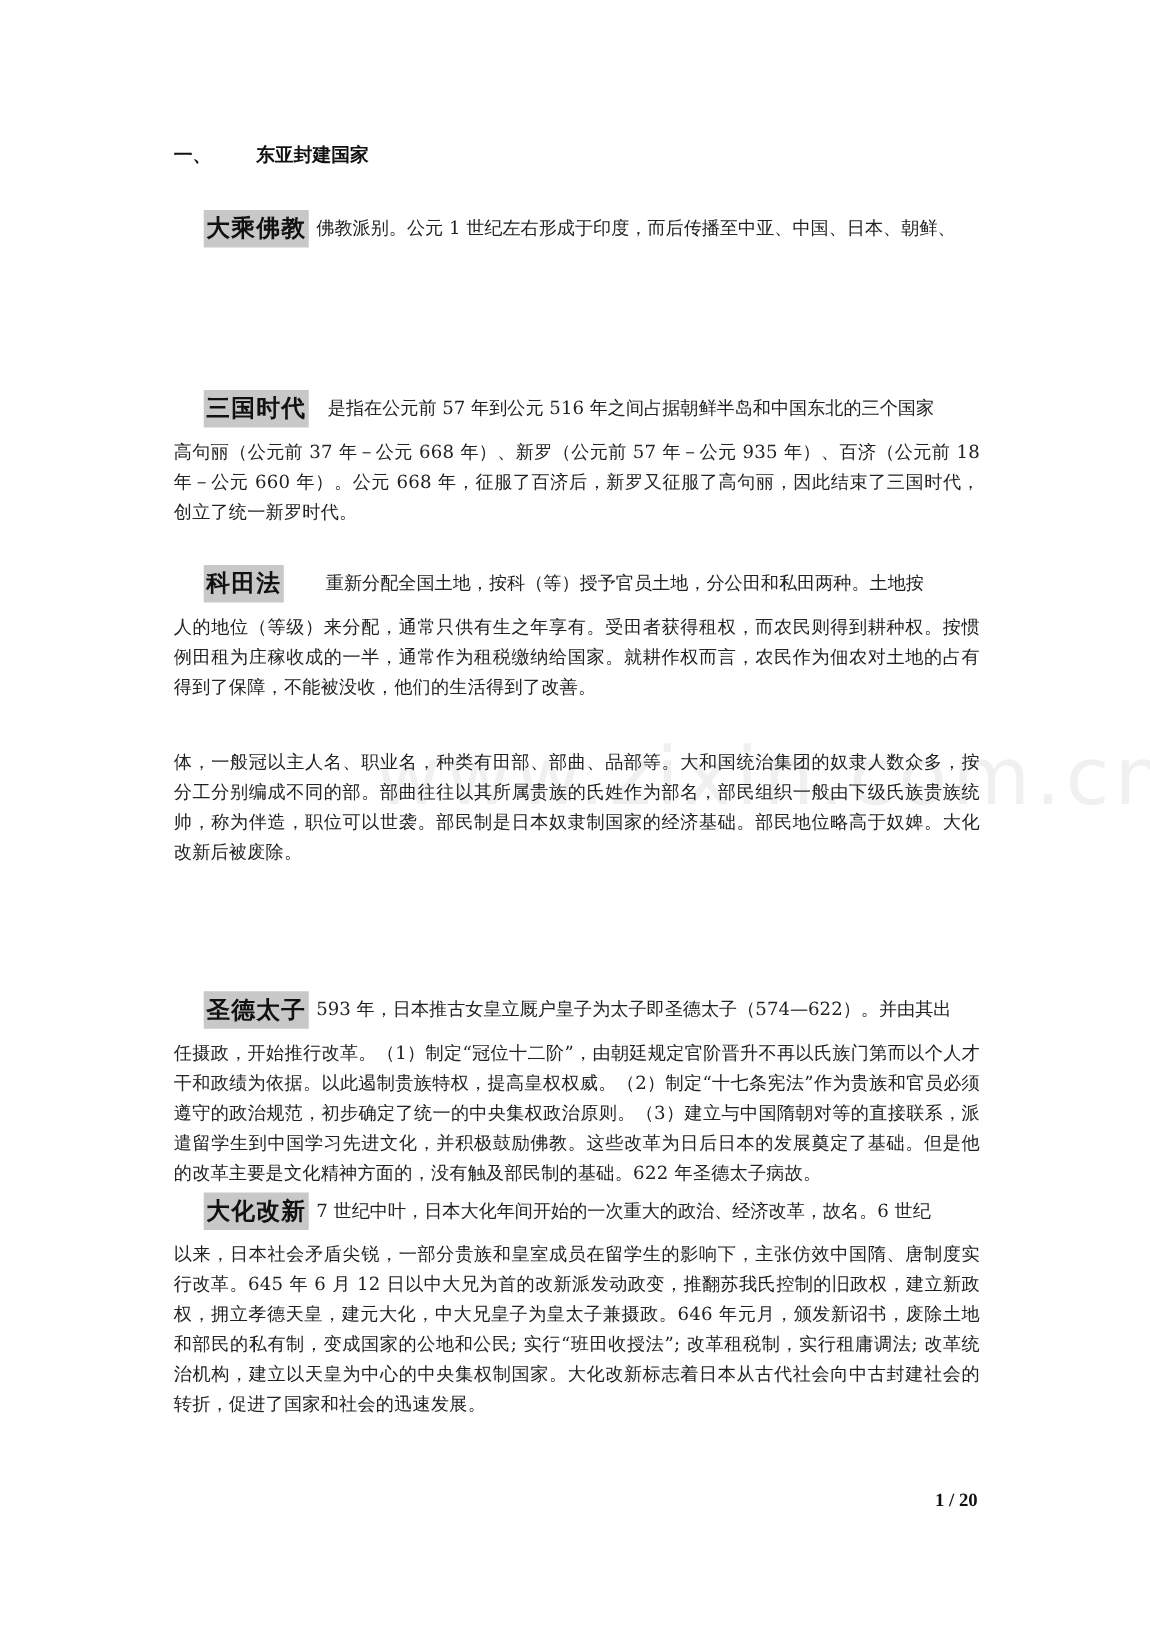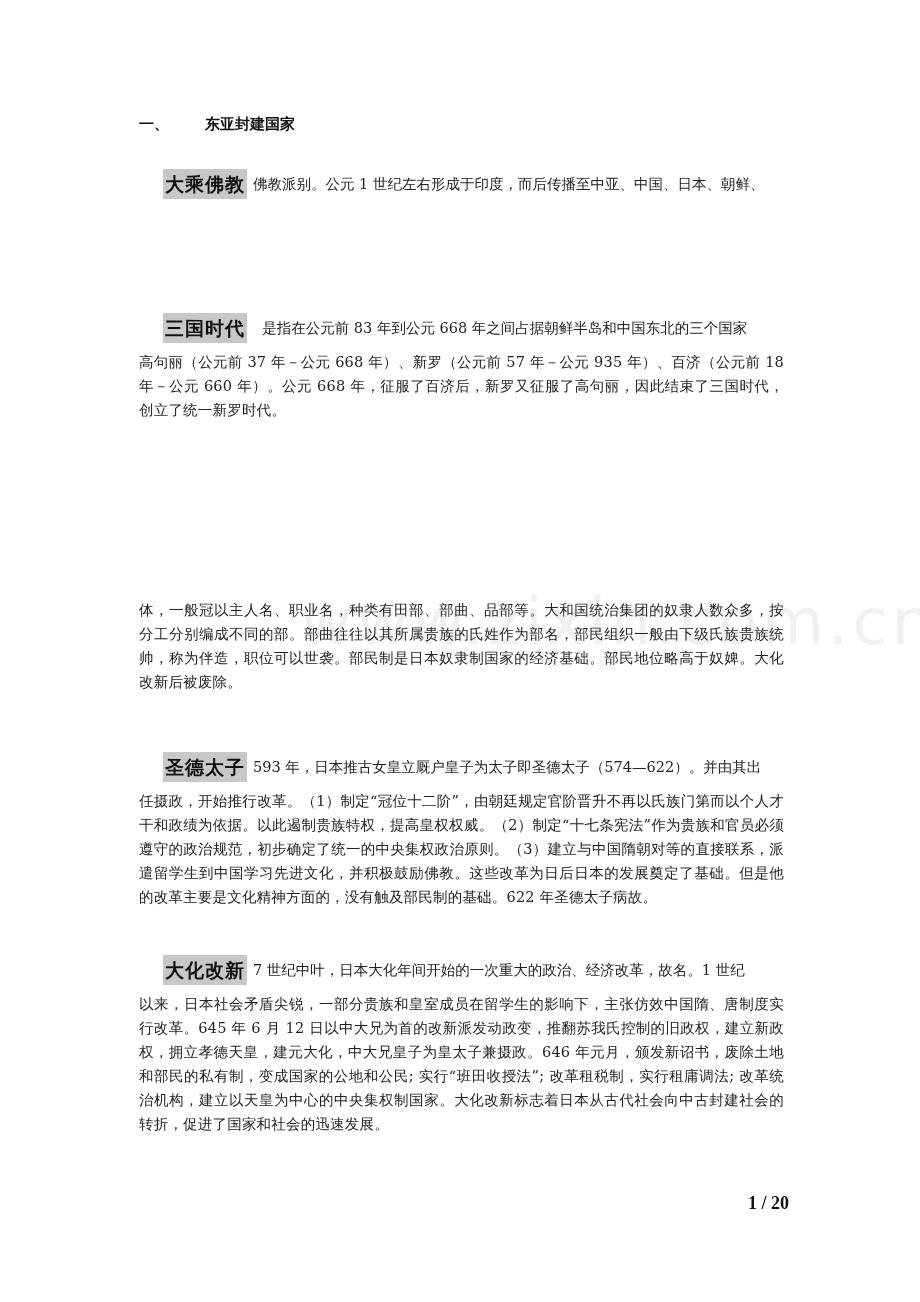--- a/index.html
+++ b/index.html
@@ -12,53 +12,55 @@
   .entry { position: absolute; left: 139px; width: 645px; font-size: 14.5px; line-height: 24px; color: #222; }
   .entry .first { display: block; line-height: 34px; height: 34px; white-space: nowrap; padding-left: 24px; }
   .term { display: inline-block; background: #c8c8c8; font-family: "DejaVu Sans", "Liberation Sans", sans-serif;
           font-weight: bold; font-size: 19px; color: #111; padding: 2px 2px; line-height: 26px; letter-spacing: 1px;
           margin-right: 6px; vertical-align: middle; }
   .lead { vertical-align: middle; }
   .body { display: block; margin-top: 6px; text-align: justify; letter-spacing: 0.2px; }
   .watermark { position: absolute; left: 300px; top: 585px; font-family: "DejaVu Sans", sans-serif;
                font-size: 64px; color: rgba(0,0,0,0.06); letter-spacing: 4px; pointer-events: none; }
   .pagenum { position: absolute; left: 748px; top: 1193px; font-family: "Liberation Serif", serif;
-             font-weight: bold; font-size: 18px; color: #111; }
+             font-weight: bold; font-size: 15px; color: #111; }
 </style>
 </head>
 <body>
 
 <div class="page">
 
   <div class="heading">
     <span class="num">一、</span><span>东亚封建国家</span>
   </div>
 
   <div class="watermark">www.zixin.com.cn</div>
 
   <div class="entry" style="top:166px;">
     <span class="first"><span class="term">大乘佛教</span><span class="lead">佛教派别。公元 1 世纪左右形成于印度，而后传播至中亚、中国、日本、朝鲜、</span></span>
   </div>
 
   <div class="entry" style="top:310px;">
-    <span class="first"><span class="term">三国时代</span><span class="lead" style="white-space:pre">  是指在公元前 83 年到公元 668 年之间占据朝鲜半岛和中国东北的三个国家</span></span>
+    <span class="first"><span class="term">三国时代</span><span class="lead" style="white-space:pre">  是指在公元前 57 年到公元 516 年之间占据朝鲜半岛和中国东北的三个国家</span></span>
     <span class="body">高句丽（公元前 37 年－公元 668 年）、新罗（公元前 57 年－公元 935 年）、百济（公元前 18 年－公元 660 年）。公元 668 年，征服了百济后，新罗又征服了高句丽，因此结束了三国时代，创立了统一新罗时代。</span>
   </div>
 
   <div class="entry" style="top:450px;">
+    <span class="first"><span class="term">科田法</span><span class="lead" style="white-space:pre">      重新分配全国土地，按科（等）授予官员土地，分公田和私田两种。土地按</span></span>
+    <span class="body">人的地位（等级）来分配，通常只供有生之年享有。受田者获得租权，而农民则得到耕种权。按惯例田租为庄稼收成的一半，通常作为租税缴纳给国家。就耕作权而言，农民作为佃农对土地的占有得到了保障，不能被没收，他们的生活得到了改善。</span>
   </div>
 
   <div class="entry" style="top:592px;">
     <span class="body">体，一般冠以主人名、职业名，种类有田部、部曲、品部等。大和国统治集团的奴隶人数众多，按分工分别编成不同的部。部曲往往以其所属贵族的氏姓作为部名，部民组织一般由下级氏族贵族统帅，称为伴造，职位可以世袭。部民制是日本奴隶制国家的经济基础。部民地位略高于奴婢。大化改新后被废除。</span>
   </div>
 
-  <div class="entry" style="top:749px;">
+  <div class="entry" style="top:791px;">
     <span class="first"><span class="term">圣德太子</span><span class="lead">593 年，日本推古女皇立厩户皇子为太子即圣德太子（574—622）。并由其出</span></span>
     <span class="body">任摄政，开始推行改革。（1）制定“冠位十二阶”，由朝廷规定官阶晋升不再以氏族门第而以个人才干和政绩为依据。以此遏制贵族特权，提高皇权权威。（2）制定“十七条宪法”作为贵族和官员必须遵守的政治规范，初步确定了统一的中央集权政治原则。（3）建立与中国隋朝对等的直接联系，派遣留学生到中国学习先进文化，并积极鼓励佛教。这些改革为日后日本的发展奠定了基础。但是他的改革主要是文化精神方面的，没有触及部民制的基础。622 年圣德太子病故。</span>
   </div>
 
   <div class="entry" style="top:952px;">
-    <span class="first"><span class="term">大化改新</span><span class="lead">7 世纪中叶，日本大化年间开始的一次重大的政治、经济改革，故名。1 世纪</span></span>
+    <span class="first"><span class="term">大化改新</span><span class="lead">7 世纪中叶，日本大化年间开始的一次重大的政治、经济改革，故名。6 世纪</span></span>
     <span class="body">以来，日本社会矛盾尖锐，一部分贵族和皇室成员在留学生的影响下，主张仿效中国隋、唐制度实行改革。645 年 6 月 12 日以中大兄为首的改新派发动政变，推翻苏我氏控制的旧政权，建立新政权，拥立孝德天皇，建元大化，中大兄皇子为皇太子兼摄政。646 年元月，颁发新诏书，废除土地和部民的私有制，变成国家的公地和公民; 实行“班田收授法”; 改革租税制，实行租庸调法; 改革统治机构，建立以天皇为中心的中央集权制国家。大化改新标志着日本从古代社会向中古封建社会的转折，促进了国家和社会的迅速发展。</span>
   </div>
 
   <div class="pagenum">1 / 20</div>
 </div>
 
 </body></html>

